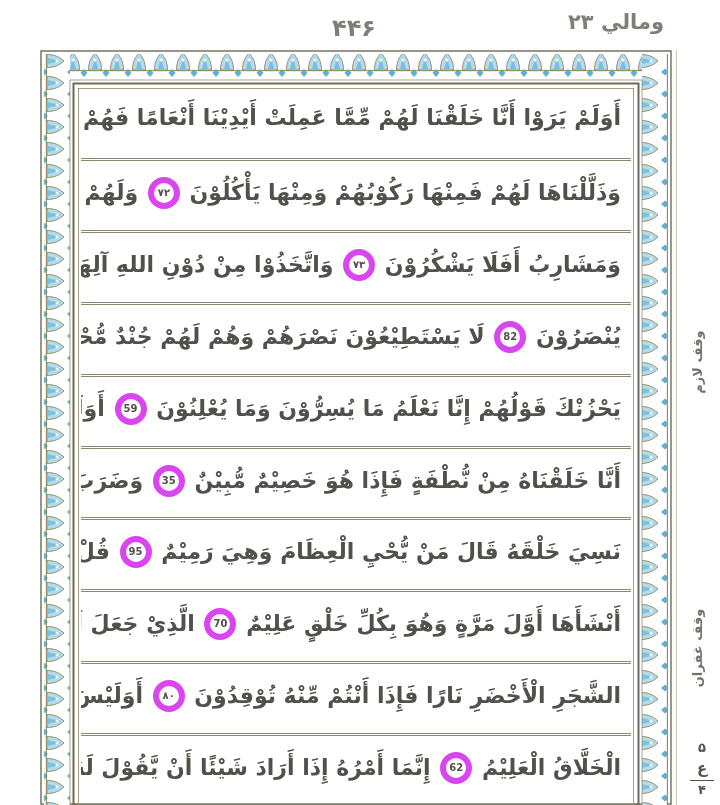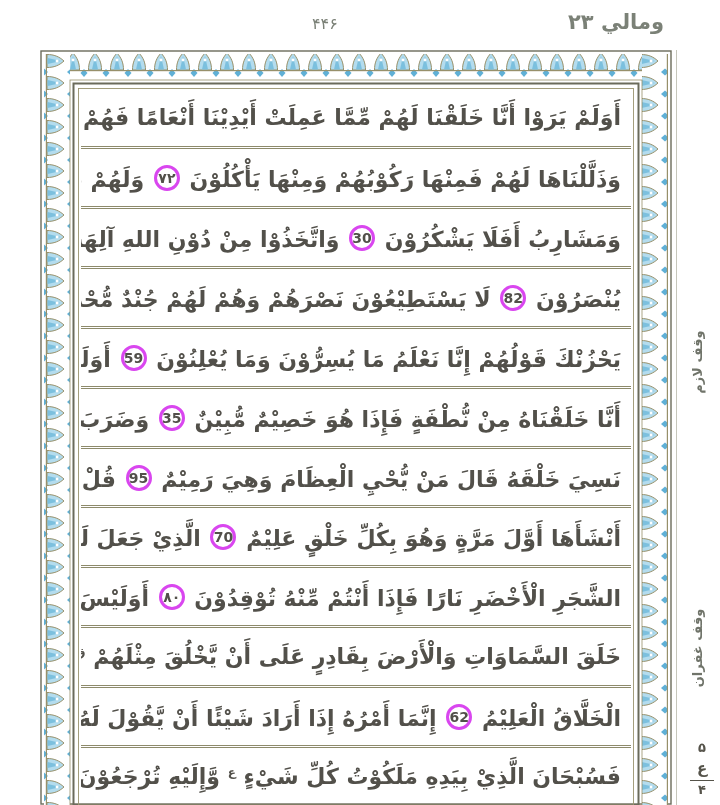--- a/index.html
+++ b/index.html
@@ -6,42 +6,42 @@
   body{
     width:720px;height:805px;position:relative;overflow:hidden;
     background:#ffffff;font-family:"DejaVu Sans",sans-serif;
   }
   
   .juz-label{
     position:absolute;top:10px;right:56px;direction:rtl;
     font-size:21px;font-weight:bold;color:#7b8177;letter-spacing:0;margin-left:19px;
   }
   .page-number{
-    position:absolute;top:14px;left:312px;
-    font-size:16px;font-weight:normal;color:#7b8177;
+    position:absolute;top:14px;left:332px;
+    font-size:24px;font-weight:bold;color:#7b8177;
   }
   
   .frame-svg{position:absolute;left:40px;top:50px;}
   
   .lines{
     position:absolute;left:81px;top:89px;width:550px;height:716px;
     display:flex;flex-direction:column;
   }
   .line{
     flex:1;box-sizing:border-box;overflow:hidden;
     direction:rtl;text-align:justify;text-align-last:justify;
     padding:0 10px;border-bottom:3px double #8d8a6b;
     font-size:22px;font-weight:bold;color:#52504a;line-height:58px;
     white-space:nowrap;
   }
   .line:last-child{border-bottom:none;}
   .vmark{
     display:inline-flex;align-items:center;justify-content:center;
-    width:20px;height:20px;border:3px solid #d946ef;border-radius:50%;
-    font-size:14px;line-height:1;vertical-align:4px;margin:16px 2px;
+    width:20px;height:20px;border:6px solid #d946ef;border-radius:50%;
+    font-size:10px;line-height:1;vertical-align:4px;margin:16px 2px;
     color:#52504a;
   }
   .smark{font-size:12px;vertical-align:super;line-height:1;}
   
   .margin-rule{
     position:absolute;left:676px;top:50px;width:1px;height:755px;
     background:#c6c6bb;
   }
   .vnote{
     position:absolute;direction:rtl;white-space:nowrap;text-align:center;
@@ -93,30 +93,28 @@
 
   <rect x="30" y="30" width="572" height="725" fill="none" stroke="#97906a" stroke-width="0.8"></rect>
 
   <rect x="33.5" y="33.5" width="565" height="721.5" fill="none" stroke="#6b6b5b" stroke-width="2"></rect>
   <rect x="38.5" y="38.5" width="555" height="716.5" fill="none" stroke="#9b9470" stroke-width="0.9"></rect>
 </svg>
 
 <div class="lines">
     <div class="line"><span>أَوَلَمْ يَرَوْا أَنَّا خَلَقْنَا لَهُمْ مِّمَّا عَمِلَتْ أَيْدِيْنَا أَنْعَامًا فَهُمْ لَهَا مَالِكُوْنَ</span>  </div>
     <div class="line"><span>وَذَلَّلْنَاهَا لَهُمْ فَمِنْهَا رَكُوْبُهُمْ وَمِنْهَا يَأْكُلُوْنَ</span> <span class="vmark">۷۲</span> <span>وَلَهُمْ فِيْهَا مَنَافِعُ</span> </div>
-    <div class="line"><span>وَمَشَارِبُ أَفَلَا يَشْكُرُوْنَ</span> <span class="vmark">30</span> <span>وَاتَّخَذُوْا مِنْ دُوْنِ اللهِ آلِهَةً لَّعَلَّهُمْ</span> </div>
+    <div class="line"><span>وَمَشَارِبُ أَفَلَا يَشْكُرُوْنَ</span> <span class="vmark">۷۳</span> <span>وَاتَّخَذُوْا مِنْ دُوْنِ اللهِ آلِهَةً لَّعَلَّهُمْ</span> </div>
     <div class="line"><span>يُنْصَرُوْنَ</span> <span class="vmark">82</span> <span>لَا يَسْتَطِيْعُوْنَ نَصْرَهُمْ وَهُمْ لَهُمْ جُنْدٌ مُّحْضَرُوْنَ</span>   </div>
     <div class="line"><span>يَحْزُنْكَ قَوْلُهُمْ إِنَّا نَعْلَمُ مَا يُسِرُّوْنَ وَمَا يُعْلِنُوْنَ</span> <span class="vmark">59</span> <span>أَوَلَمْ يَرَ الْإِنْسَانُ</span> </div>
     <div class="line"><span>أَنَّا خَلَقْنَاهُ مِنْ نُّطْفَةٍ فَإِذَا هُوَ خَصِيْمٌ مُّبِيْنٌ</span> <span class="vmark">35</span> <span>وَضَرَبَ لَنَا مَثَلًا وَّ</span> </div>
     <div class="line"><span>نَسِيَ خَلْقَهُ قَالَ مَنْ يُّحْيِ الْعِظَامَ وَهِيَ رَمِيْمٌ</span> <span class="vmark">95</span> <span>قُلْ يُحْيِيْهَا الَّذِيْ</span> </div>
     <div class="line"><span>أَنْشَأَهَا أَوَّلَ مَرَّةٍ وَهُوَ بِكُلِّ خَلْقٍ عَلِيْمٌ</span> <span class="vmark">70</span> <span>الَّذِيْ جَعَلَ لَكُمْ مِّنَ</span> </div>
     <div class="line"><span>الشَّجَرِ الْأَخْضَرِ نَارًا فَإِذَا أَنْتُمْ مِّنْهُ تُوْقِدُوْنَ</span> <span class="vmark">۸۰</span> <span>أَوَلَيْسَ الَّذِيْ</span> </div>
-    <div class="line"><span>خَلَقَ السَّمَاوَاتِ وَالْأَرْضَ بِقَادِرٍ عَلَى أَنْ يَّخْلُقَ مِثْلَهُمْ</span> <span class="smark">ق</span>  </div>
     <div class="line"><span>الْخَلَّاقُ الْعَلِيْمُ</span> <span class="vmark">62</span> <span>إِنَّمَا أَمْرُهُ إِذَا أَرَادَ شَيْئًا أَنْ يَّقُوْلَ لَهُ كُنْ فَيَكُوْنُ</span>  </div>
-    <div class="line"><span>فَسُبْحَانَ الَّذِيْ بِيَدِهِ مَلَكُوْتُ كُلِّ شَيْءٍ</span> <span class="smark">ع</span> <span>وَّإِلَيْهِ تُرْجَعُوْنَ</span>  </div>
   </div>
 
 <div class="margin-rule"></div>
 <div class="vnote vnote-1">وقف لازم</div>
 <div class="vnote vnote-2">وقف غفران</div>
 <div class="ruku">
   <span>۵</span>
   <span class="ayn">ع</span>
   <span>۴</span>
 </div>

